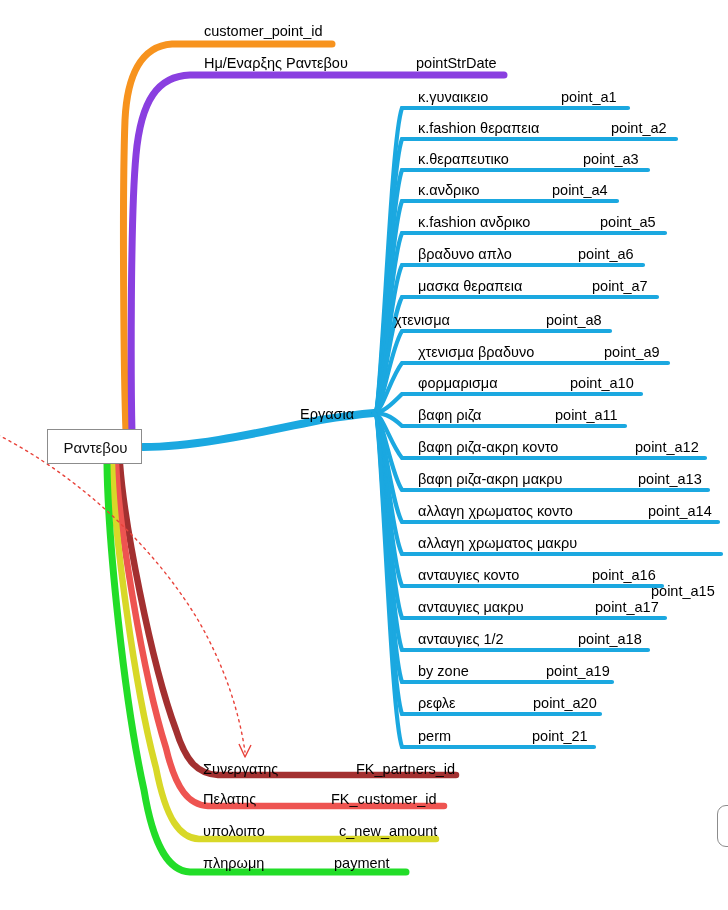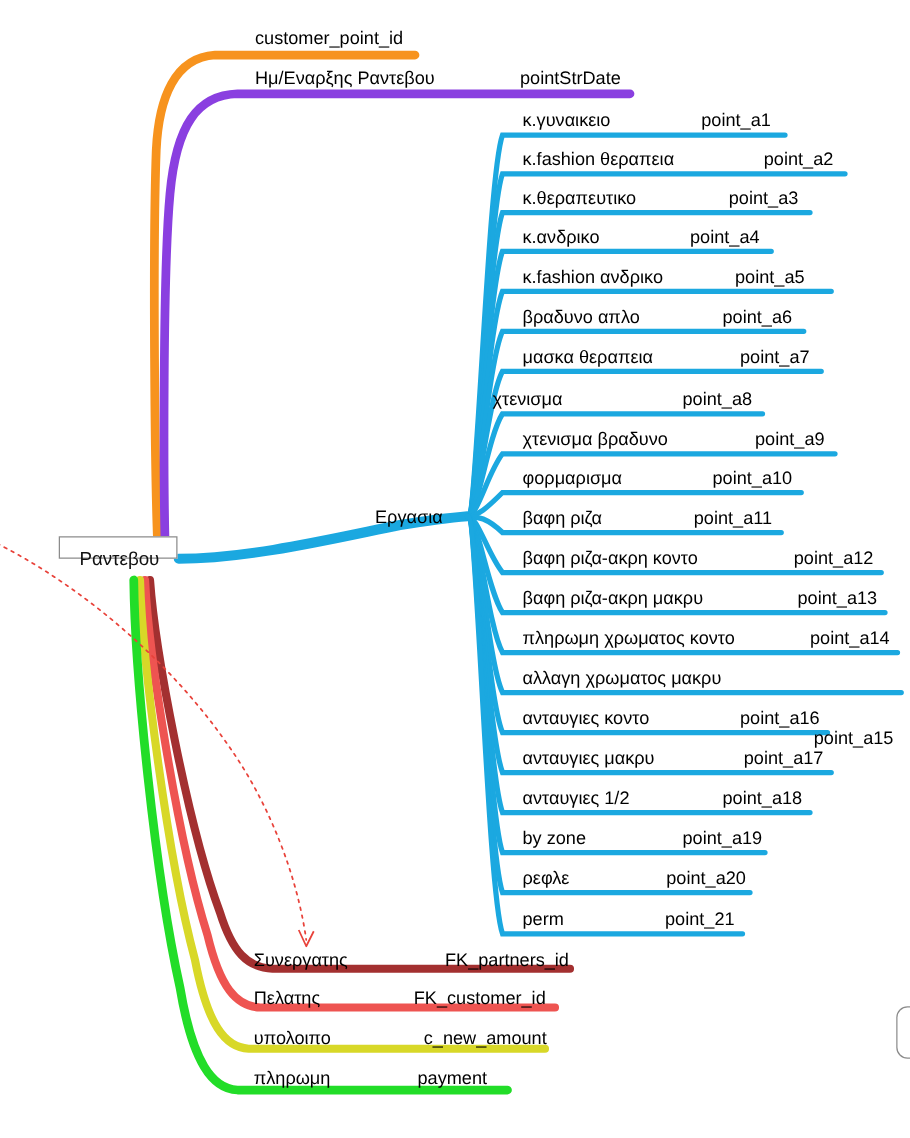--- a/index.html
+++ b/index.html
@@ -28,21 +28,21 @@
     font-size: 14.5px;
     color: #000000;
     white-space: nowrap;
     line-height: 1;
   }
   .rootbox {
     position: absolute;
     left: 47px;
     top: 429px;
     width: 95px;
-    height: 18px;
+    height: 35px;
     border: 1.6px solid #8c8c8c;
     border-radius: 0;
     background: #ffffff;
     box-sizing: border-box;
   }
   .rootbox-label {
     position: absolute;
     left: 0;
     top: 0;
     width: 95px;
@@ -150,38 +150,38 @@
     <div class="lbl" style="left: 334px; top: 856px;">payment</div>
     <div class="lbl" style="left: 418px; top: 90px;">κ.γυναικειο</div>
     <div class="lbl" style="left: 561px; top: 90px;">point_a1</div>
     <div class="lbl" style="left: 418px; top: 121px;">κ.fashion θεραπεια</div>
     <div class="lbl" style="left: 611px; top: 121px;">point_a2</div>
     <div class="lbl" style="left: 418px; top: 152px;">κ.θεραπευτικο</div>
     <div class="lbl" style="left: 583px; top: 152px;">point_a3</div>
     <div class="lbl" style="left: 418px; top: 183px;">κ.ανδρικο</div>
     <div class="lbl" style="left: 552px; top: 183px;">point_a4</div>
     <div class="lbl" style="left: 418px; top: 215px;">κ.fashion ανδρικο</div>
-    <div class="lbl" style="left: 588px; top: 215px;">point_a5</div>
+    <div class="lbl" style="left: 600px; top: 215px;">point_a5</div>
     <div class="lbl" style="left: 418px; top: 247px;">βραδυνο απλο</div>
     <div class="lbl" style="left: 578px; top: 247px;">point_a6</div>
     <div class="lbl" style="left: 418px; top: 279px;">μασκα θεραπεια</div>
     <div class="lbl" style="left: 592px; top: 279px;">point_a7</div>
     <div class="lbl" style="left: 394px; top: 313px;">χτενισμα</div>
     <div class="lbl" style="left: 546px; top: 313px;">point_a8</div>
     <div class="lbl" style="left: 418px; top: 345px;">χτενισμα βραδυνο</div>
     <div class="lbl" style="left: 604px; top: 345px;">point_a9</div>
     <div class="lbl" style="left: 418px; top: 376px;">φορμαρισμα</div>
     <div class="lbl" style="left: 570px; top: 376px;">point_a10</div>
     <div class="lbl" style="left: 418px; top: 408px;">βαφη ριζα</div>
     <div class="lbl" style="left: 555px; top: 408px;">point_a11</div>
     <div class="lbl" style="left: 418px; top: 440px;">βαφη ριζα-ακρη κοντο</div>
     <div class="lbl" style="left: 635px; top: 440px;">point_a12</div>
     <div class="lbl" style="left: 418px; top: 472px;">βαφη ριζα-ακρη μακρυ</div>
     <div class="lbl" style="left: 638px; top: 472px;">point_a13</div>
-    <div class="lbl" style="left: 418px; top: 504px;">πληρωμη χρωματος κοντο</div>
+    <div class="lbl" style="left: 418px; top: 504px;">αλλαγη χρωματος κοντο</div>
     <div class="lbl" style="left: 648px; top: 504px;">point_a14</div>
     <div class="lbl" style="left: 418px; top: 536px;">αλλαγη χρωματος μακρυ</div>
     <div class="lbl" style="left: 651px; top: 536px; margin-top: 48px;">point_a15</div>
     <div class="lbl" style="left: 418px; top: 568px;">ανταυγιες κοντο</div>
     <div class="lbl" style="left: 592px; top: 568px;">point_a16</div>
     <div class="lbl" style="left: 418px; top: 600px;">ανταυγιες μακρυ</div>
     <div class="lbl" style="left: 595px; top: 600px;">point_a17</div>
     <div class="lbl" style="left: 418px; top: 632px;">ανταυγιες 1/2</div>
     <div class="lbl" style="left: 578px; top: 632px;">point_a18</div>
     <div class="lbl" style="left: 418px; top: 664px;">by zone</div>

